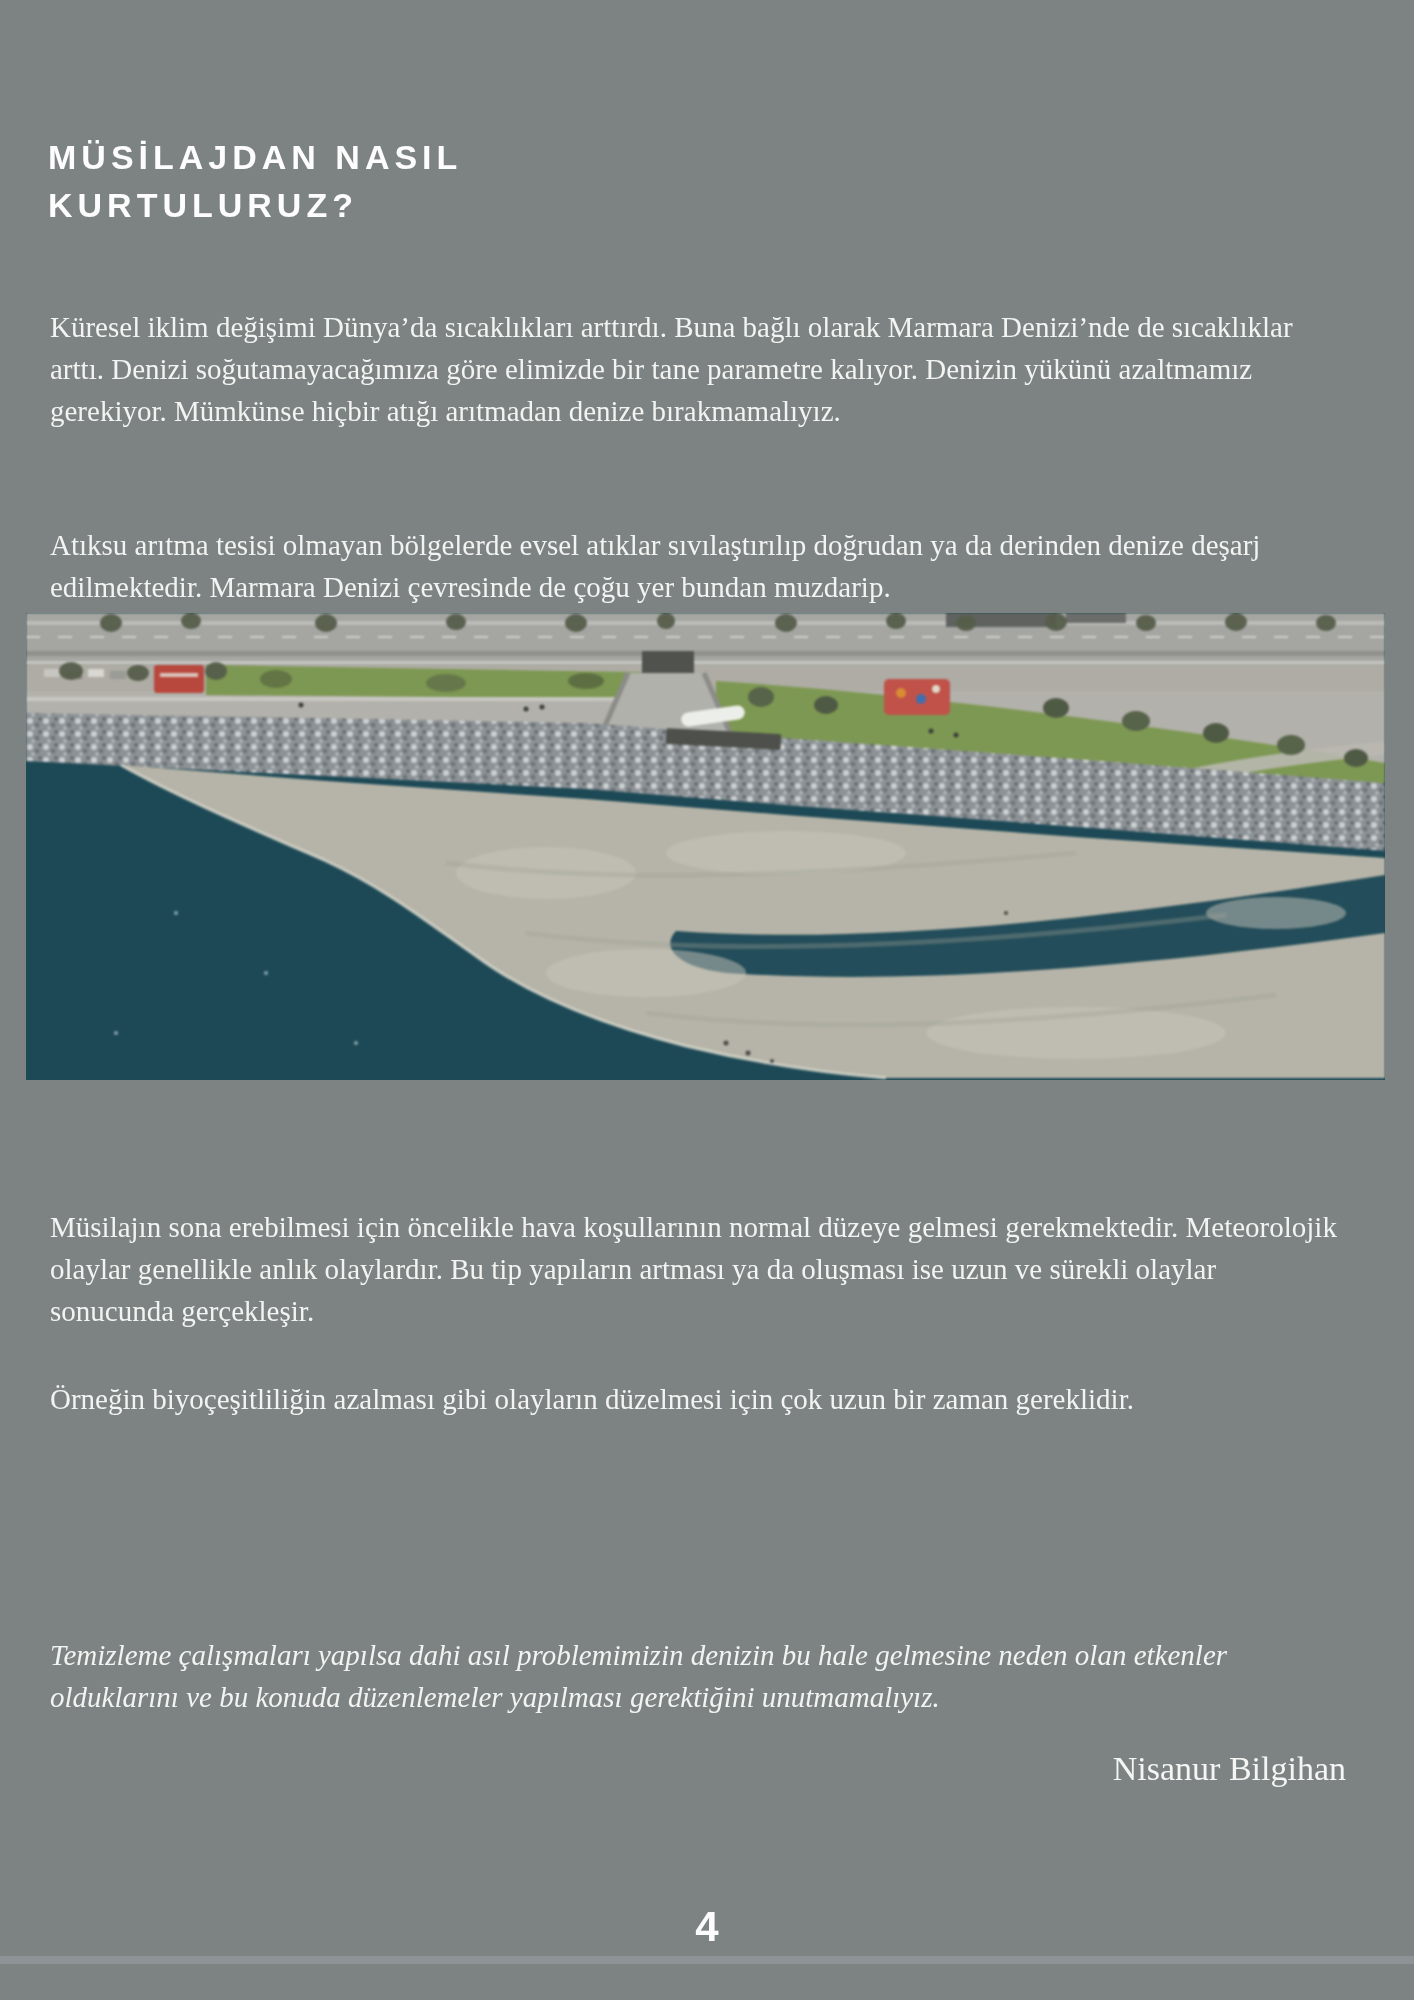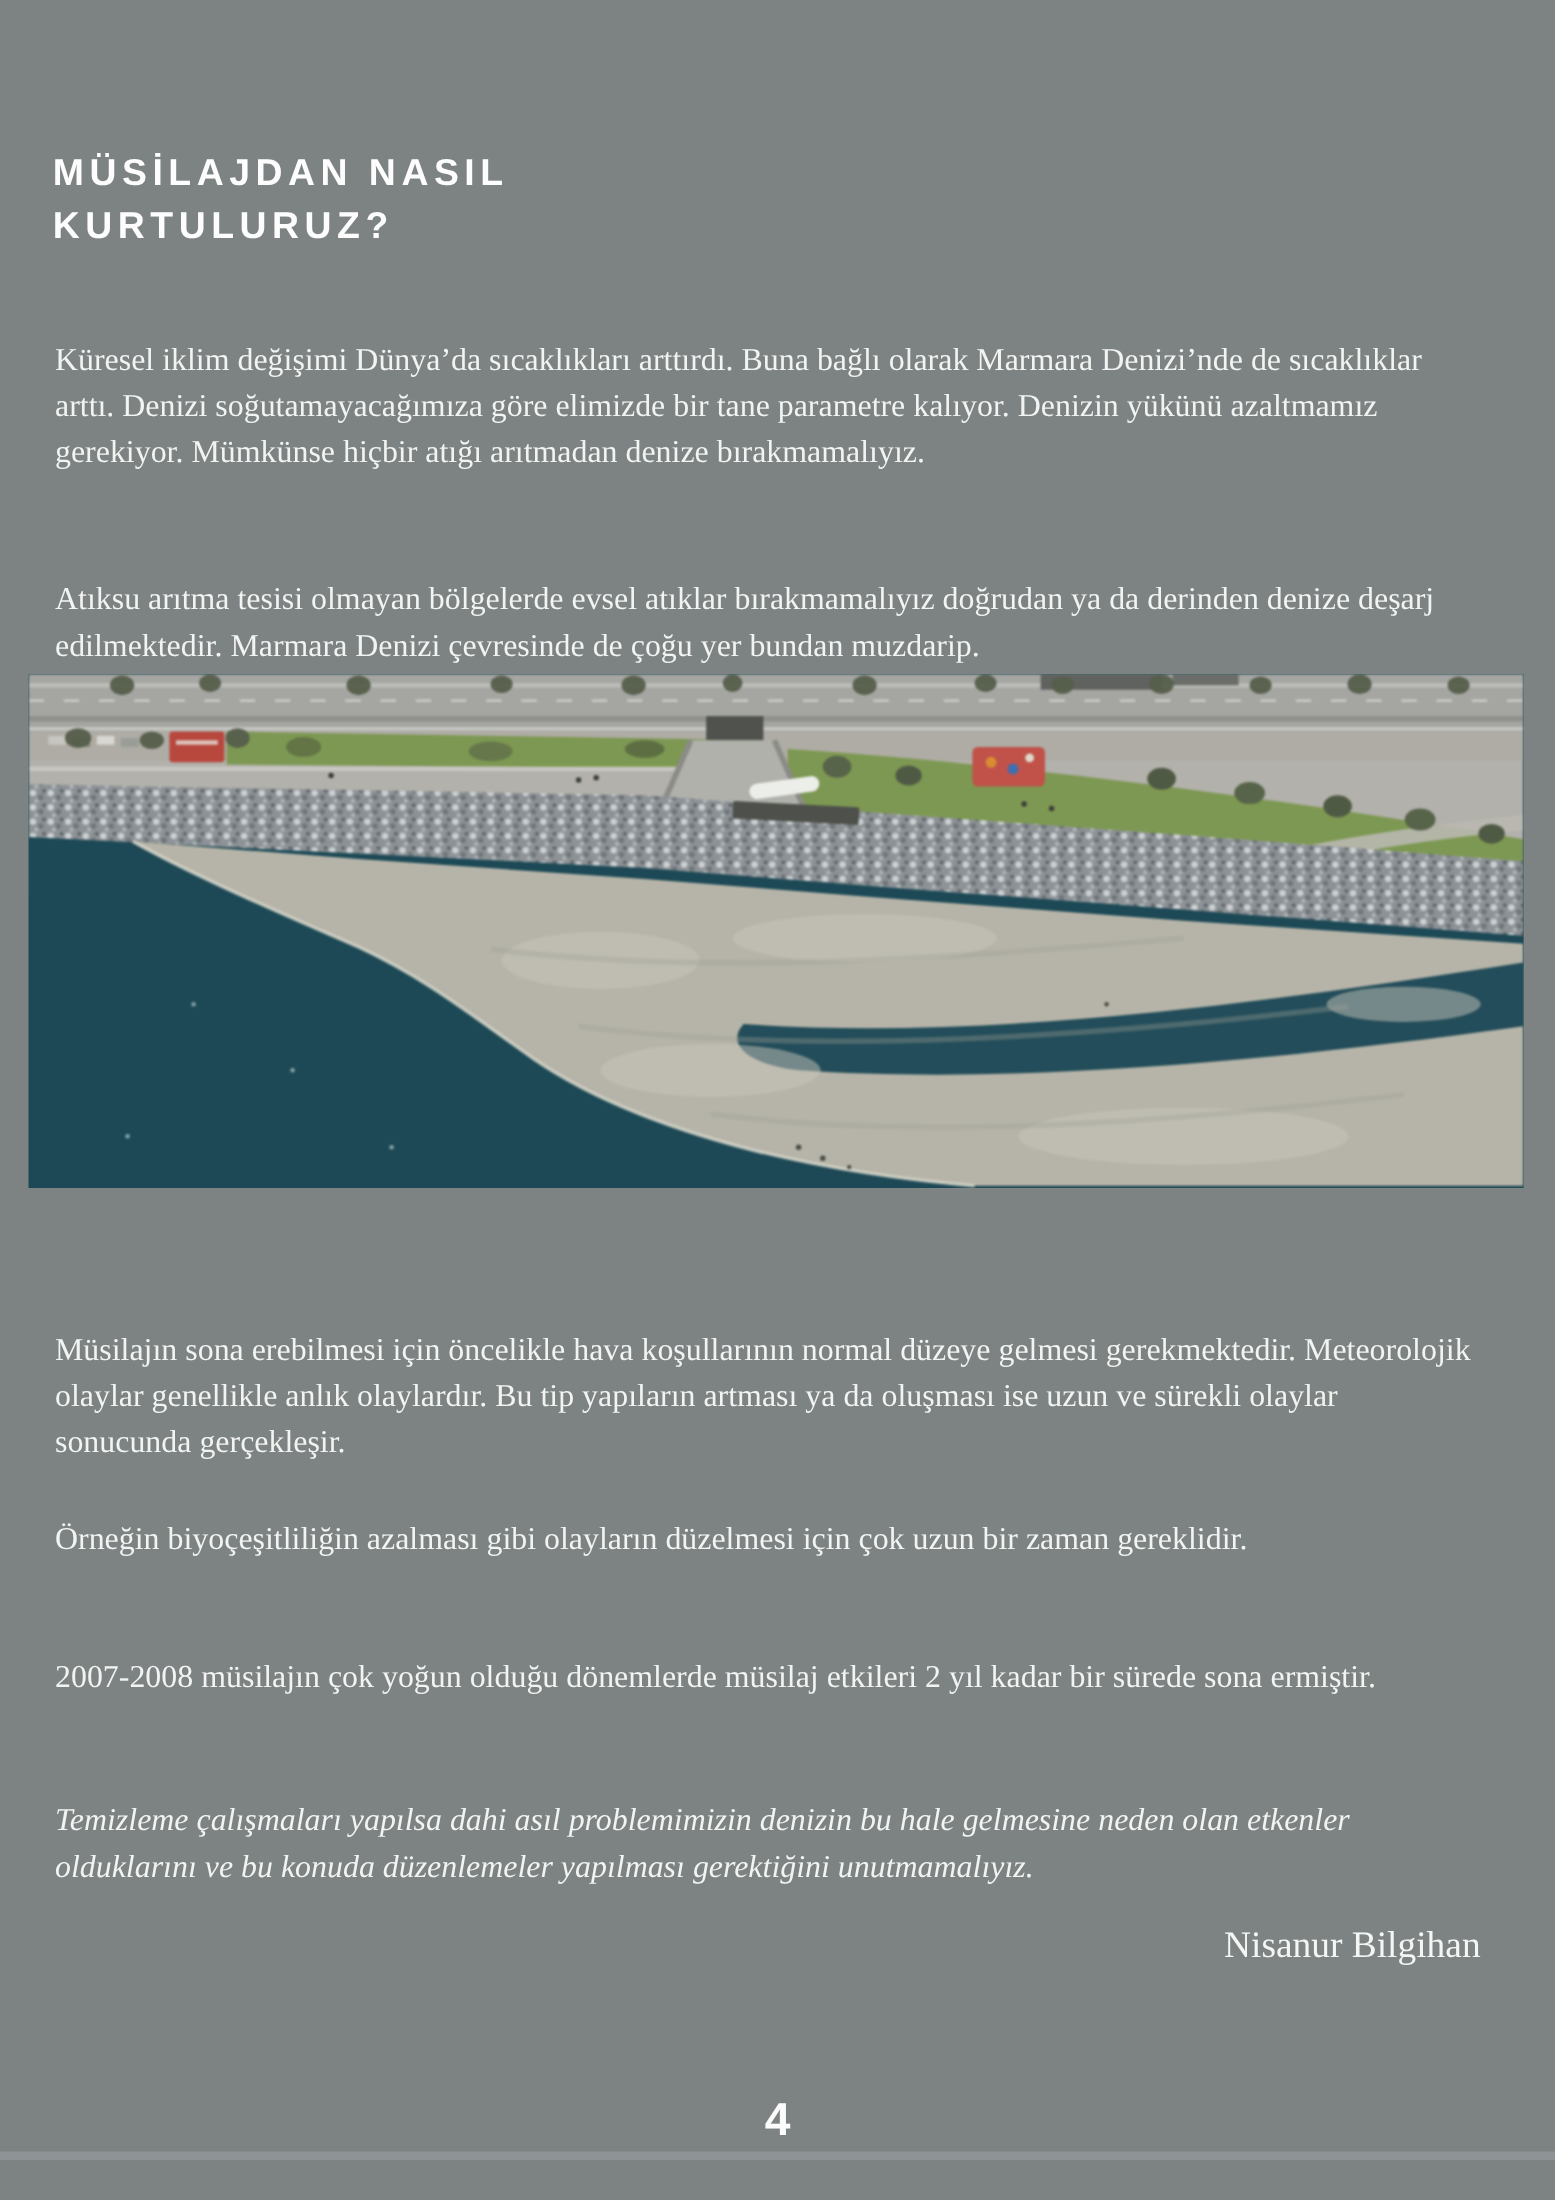--- a/index.html
+++ b/index.html
@@ -51,21 +51,21 @@
 </style>
 </head>
 <body>
 
 <div class="page">
 
   <h1 class="title">MÜSİLAJDAN NASIL
 KURTULURUZ?</h1>
 
   <p class="para p1">Küresel iklim değişimi Dünya’da sıcaklıkları arttırdı. Buna bağlı olarak Marmara Denizi’nde de sıcaklıklar arttı. Denizi soğutamayacağımıza göre elimizde bir tane parametre kalıyor. Denizin yükünü azaltmamız gerekiyor. Mümkünse hiçbir atığı arıtmadan denize bırakmamalıyız.</p>
-  <p class="para p2">Atıksu arıtma tesisi olmayan bölgelerde evsel atıklar bırakmamalıyız doğrudan ya da derinden denize deşarj edilmektedir. Marmara Denizi çevresinde de çoğu yer bundan muzdarip.</p>
+  <p class="para p2">Atıksu arıtma tesisi olmayan bölgelerde evsel atıklar sıvılaştırılıp doğrudan ya da derinden denize deşarj edilmektedir. Marmara Denizi çevresinde de çoğu yer bundan muzdarip.</p>
 
   <figure class="photo" style="margin:0;" aria-label="Aerial photo of mucilage (sea snot) covering the sea beside a rocky breakwater shoreline, with a coastal road, grass, trees and a small red playground">
     <svg viewBox="0 0 1359 467" preserveAspectRatio="none" aria-hidden="true">
       <defs>
         <pattern id="rockPat" width="16" height="13" patternUnits="userSpaceOnUse">
           <rect width="16" height="13" fill="#8d9296"></rect>
           <circle cx="4" cy="4" r="3" fill="#cdd1d3"></circle>
           <circle cx="11" cy="8" r="2.5" fill="#70757a"></circle>
           <circle cx="7" cy="11" r="2" fill="#b0b5b8"></circle>
           <circle cx="14" cy="2" r="1.8" fill="#5f646a"></circle>
@@ -190,21 +190,20 @@
         <circle cx="150" cy="300" r="2"></circle>
           <circle cx="240" cy="360" r="2"></circle>
         <circle cx="90" cy="420" r="2"></circle>
           <circle cx="330" cy="430" r="2"></circle>
       </g>
     </svg>
   </figure>
 
   <p class="para p4">Örneğin biyoçeşitliliğin azalması gibi olayların düzelmesi için çok uzun bir zaman gereklidir.</p>
   <p class="para p3">Müsilajın sona erebilmesi için öncelikle hava koşullarının normal düzeye gelmesi gerekmektedir. Meteorolojik olaylar genellikle anlık olaylardır. Bu tip yapıların artması ya da oluşması ise uzun ve sürekli olaylar sonucunda gerçekleşir.</p>
-  <p class="para p5">2007-2008 müsilajın çok yoğun olduğu dönemlerde müsilaj etkileri 2 yıl kadar bir sürede sona ermiştir.</p>
   <p class="para p6">Temizleme çalışmaları yapılsa dahi asıl problemimizin denizin bu hale gelmesine neden olan etkenler olduklarını ve bu konuda düzenlemeler yapılması gerektiğini unutmamalıyız.</p>
 
   <div class="author">Nisanur Bilgihan</div>
 
   <div class="pagenum">4</div>
 
   <div class="footer-strip"></div>
 
 </div>
 

